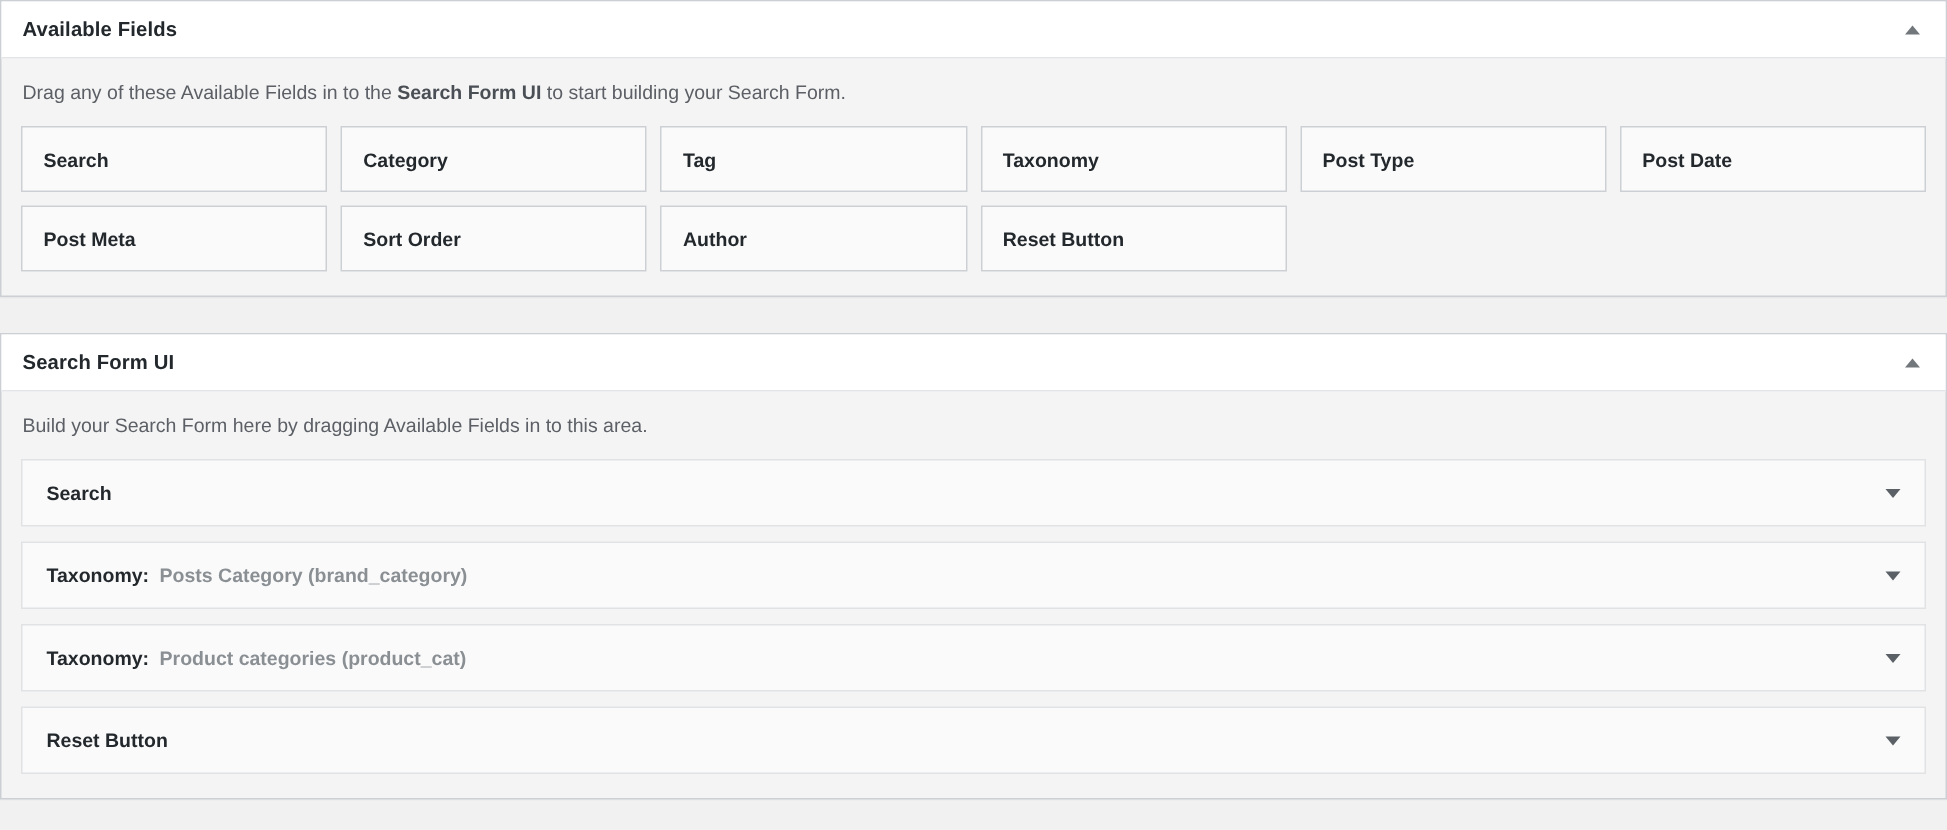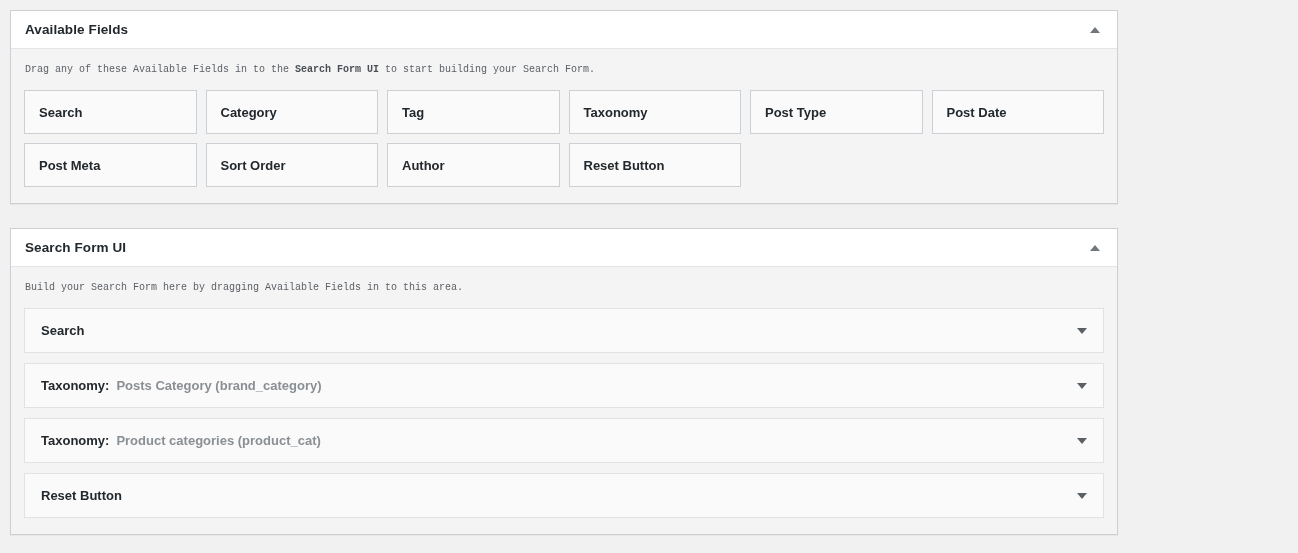--- a/index.html
+++ b/index.html
@@ -12,23 +12,23 @@
     height: 553px;
     background: #f1f1f1;
     font-family: "Liberation Sans", sans-serif;
     font-size: 13px;
     color: #32373c;
     overflow: hidden;
   }
 
   .page {
     position: relative;
-    width: 1128px;
+    width: 1298px;
     height: 553px;
-    padding: 10px;
+    padding: 0;
   }
 
   
   .panel {
     position: relative;
     background: #f4f4f4;
     border: 1px solid #ccd0d4;
     box-shadow: 0 1px 1px rgba(0,0,0,.04);
     margin-bottom: 24px;
   }
@@ -79,25 +79,24 @@
     border-left: 5px solid transparent;
     border-right: 5px solid transparent;
     border-top: 6px solid #5b6066;
   }
 
   .panel-body {
     padding: 14px 13px 16px 13px;
   }
 
   .panel-desc {
-    font-size: 10px;
+    font-size: 13px;
     color: #5c6066;
     margin: 0 0 13px 1px;
     line-height: 1.4;
-    font-family: Liberation Mono, monospace;
   }
   .panel-desc b { color: #4a4f55; font-weight: bold; }
 
   
   .fields-grid {
     display: grid;
     grid-template-columns: repeat(6, 1fr);
     gap: 9px;
   }
   .field-tile {

